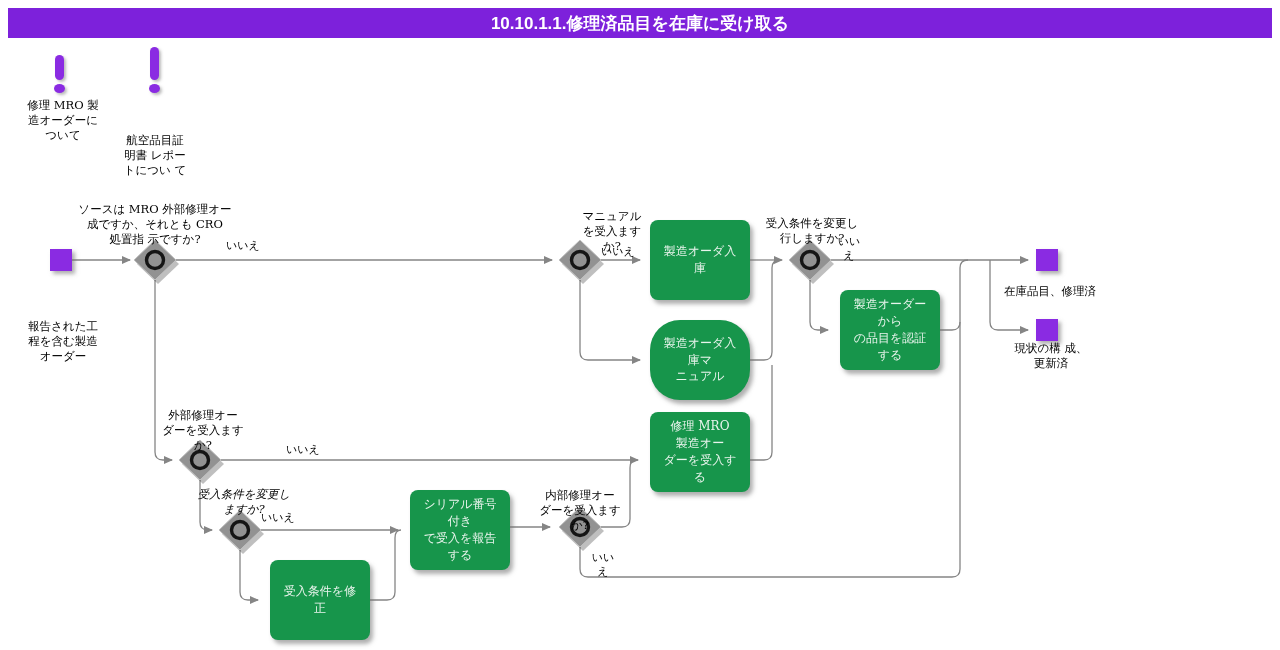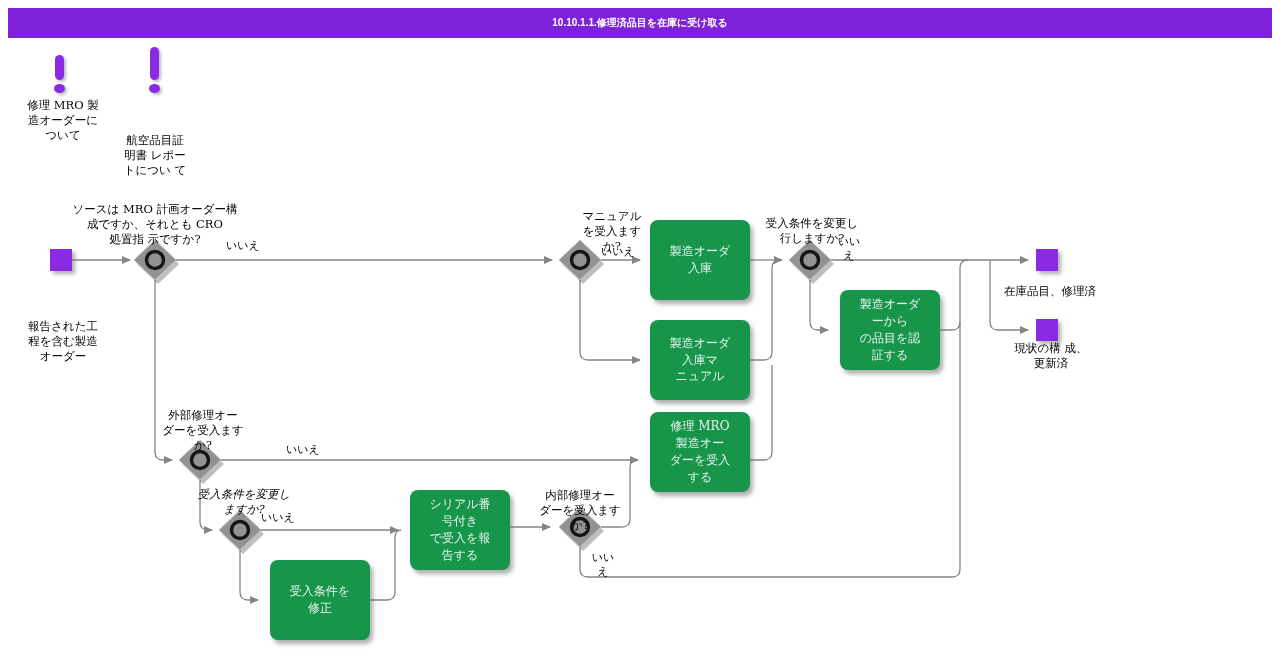--- a/index.html
+++ b/index.html
@@ -3,27 +3,27 @@
 <meta charset="utf-8">
 <style>
   html,body{margin:0;padding:0;}
   body{
     width:1280px;height:650px;position:relative;background:#ffffff;
     font-family:"DejaVu Serif", serif;overflow:hidden;
   }
   .titlebar{
     position:absolute;left:8px;top:8px;width:1264px;height:30px;
     background:#7d21db;color:#ffffff;display:flex;align-items:center;justify-content:center;
-    font-family:"Liberation Sans", sans-serif;font-weight:bold;font-size:10px;
+    font-family:"Liberation Sans", sans-serif;font-weight:bold;font-size:17px;
   }
   .task{
     position:absolute;width:100px;height:80px;background:#17954b;border-radius:8px;
     box-shadow:3px 4px 4px rgba(110,110,110,0.55);
     color:#e8f4ec;display:flex;align-items:center;justify-content:center;text-align:center;
-    font-size:12px;line-height:1.4;white-space:pre-line;padding:16px;box-sizing:border-box;
+    font-size:12px;line-height:1.4;white-space:pre-line;padding:10px;box-sizing:border-box;
   }
   .event-square{
     position:absolute;width:22px;height:22px;background:#8a2be2;
     box-shadow:3px 3px 4px rgba(110,110,110,0.55);
   }
   .label{
     position:absolute;color:#000;font-size:11.5px;line-height:1.32;text-align:center;
     white-space:pre-line;
   }
   .nolabel{
@@ -119,32 +119,32 @@
 オーダー</div>
 
 <div class="event-square" style="left:1036px;top:249px;"></div>
 <div class="label" style="left:985px;top:284px;width:130px;">在庫品目、修理済</div>
 
 <div class="event-square" style="left:1036px;top:319px;"></div>
 <div class="label" style="left:1000px;top:341px;width:102px;">現状の構 成、
 更新済</div>
 
 <div class="task" style="left:650px;top:220px;">製造オーダ入庫</div>
-<div class="task" style="left:650px;top:320px;">製造オーダ入庫マ
+<div class="task" style="left:650px;top:320px;border-radius:30px;">製造オーダ入庫マ
 ニュアル</div>
 <div class="task" style="left:650px;top:412px;">修理 MRO
 製造オー
 ダーを受入する</div>
 <div class="task" style="left:840px;top:290px;">製造オーダーから
 の品目を認証する</div>
 <div class="task" style="left:410px;top:490px;">シリアル番号付き
 で受入を報告する</div>
 <div class="task" style="left:270px;top:560px;">受入条件を修正</div>
 
-<div class="label" style="left:65px;top:202px;width:180px;">ソースは MRO 計画オーダー構
+<div class="label" style="left:65px;top:202px;width:180px;">ソースは MRO 外部修理オー
 成ですか、それとも CRO
 処置指 示ですか?</div>
 <div class="label" style="left:562px;top:209px;width:100px;">マニュアル
 を受入ます
 か?</div>
 <div class="label" style="left:760px;top:216px;width:104px;">受入条件を変更し
 行しますか?</div>
 <div class="label" style="left:145px;top:408px;width:116px;">外部修理オー
 ダーを受入ます
 か?</div>

